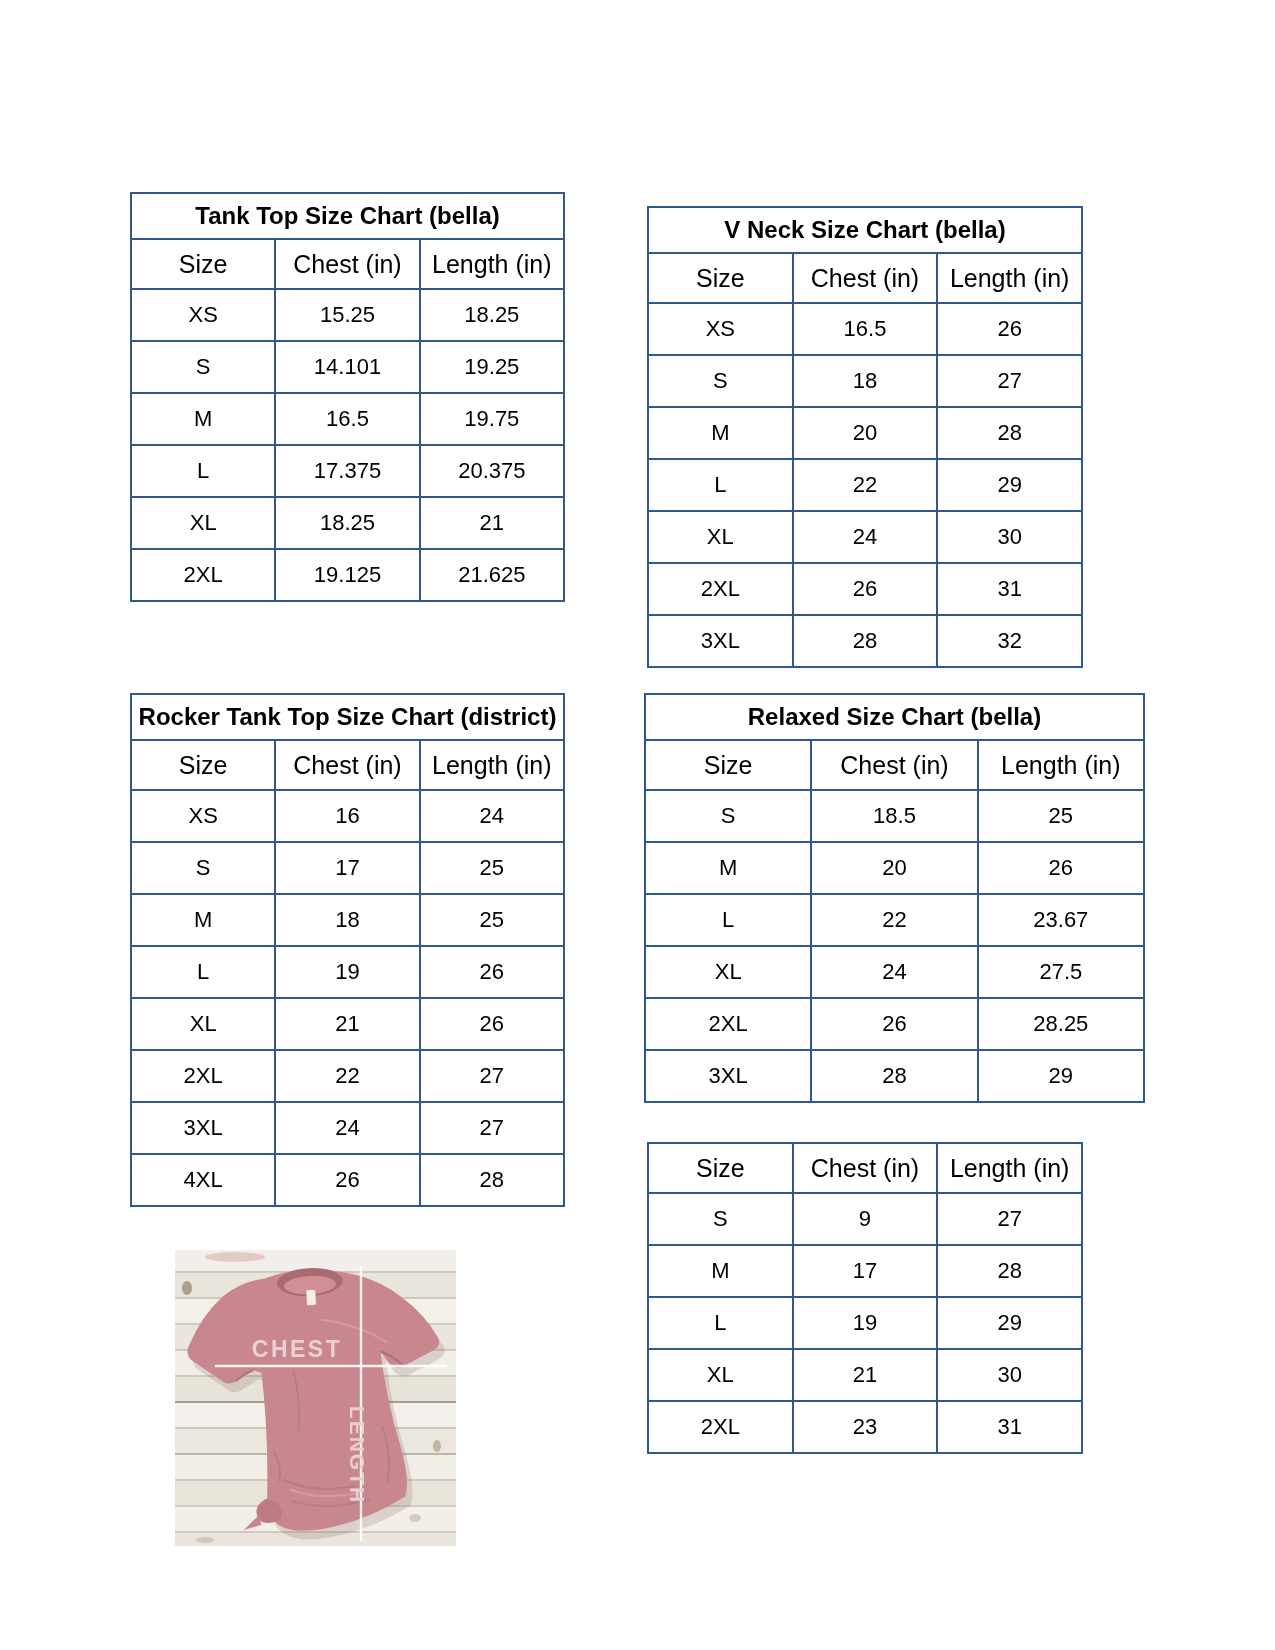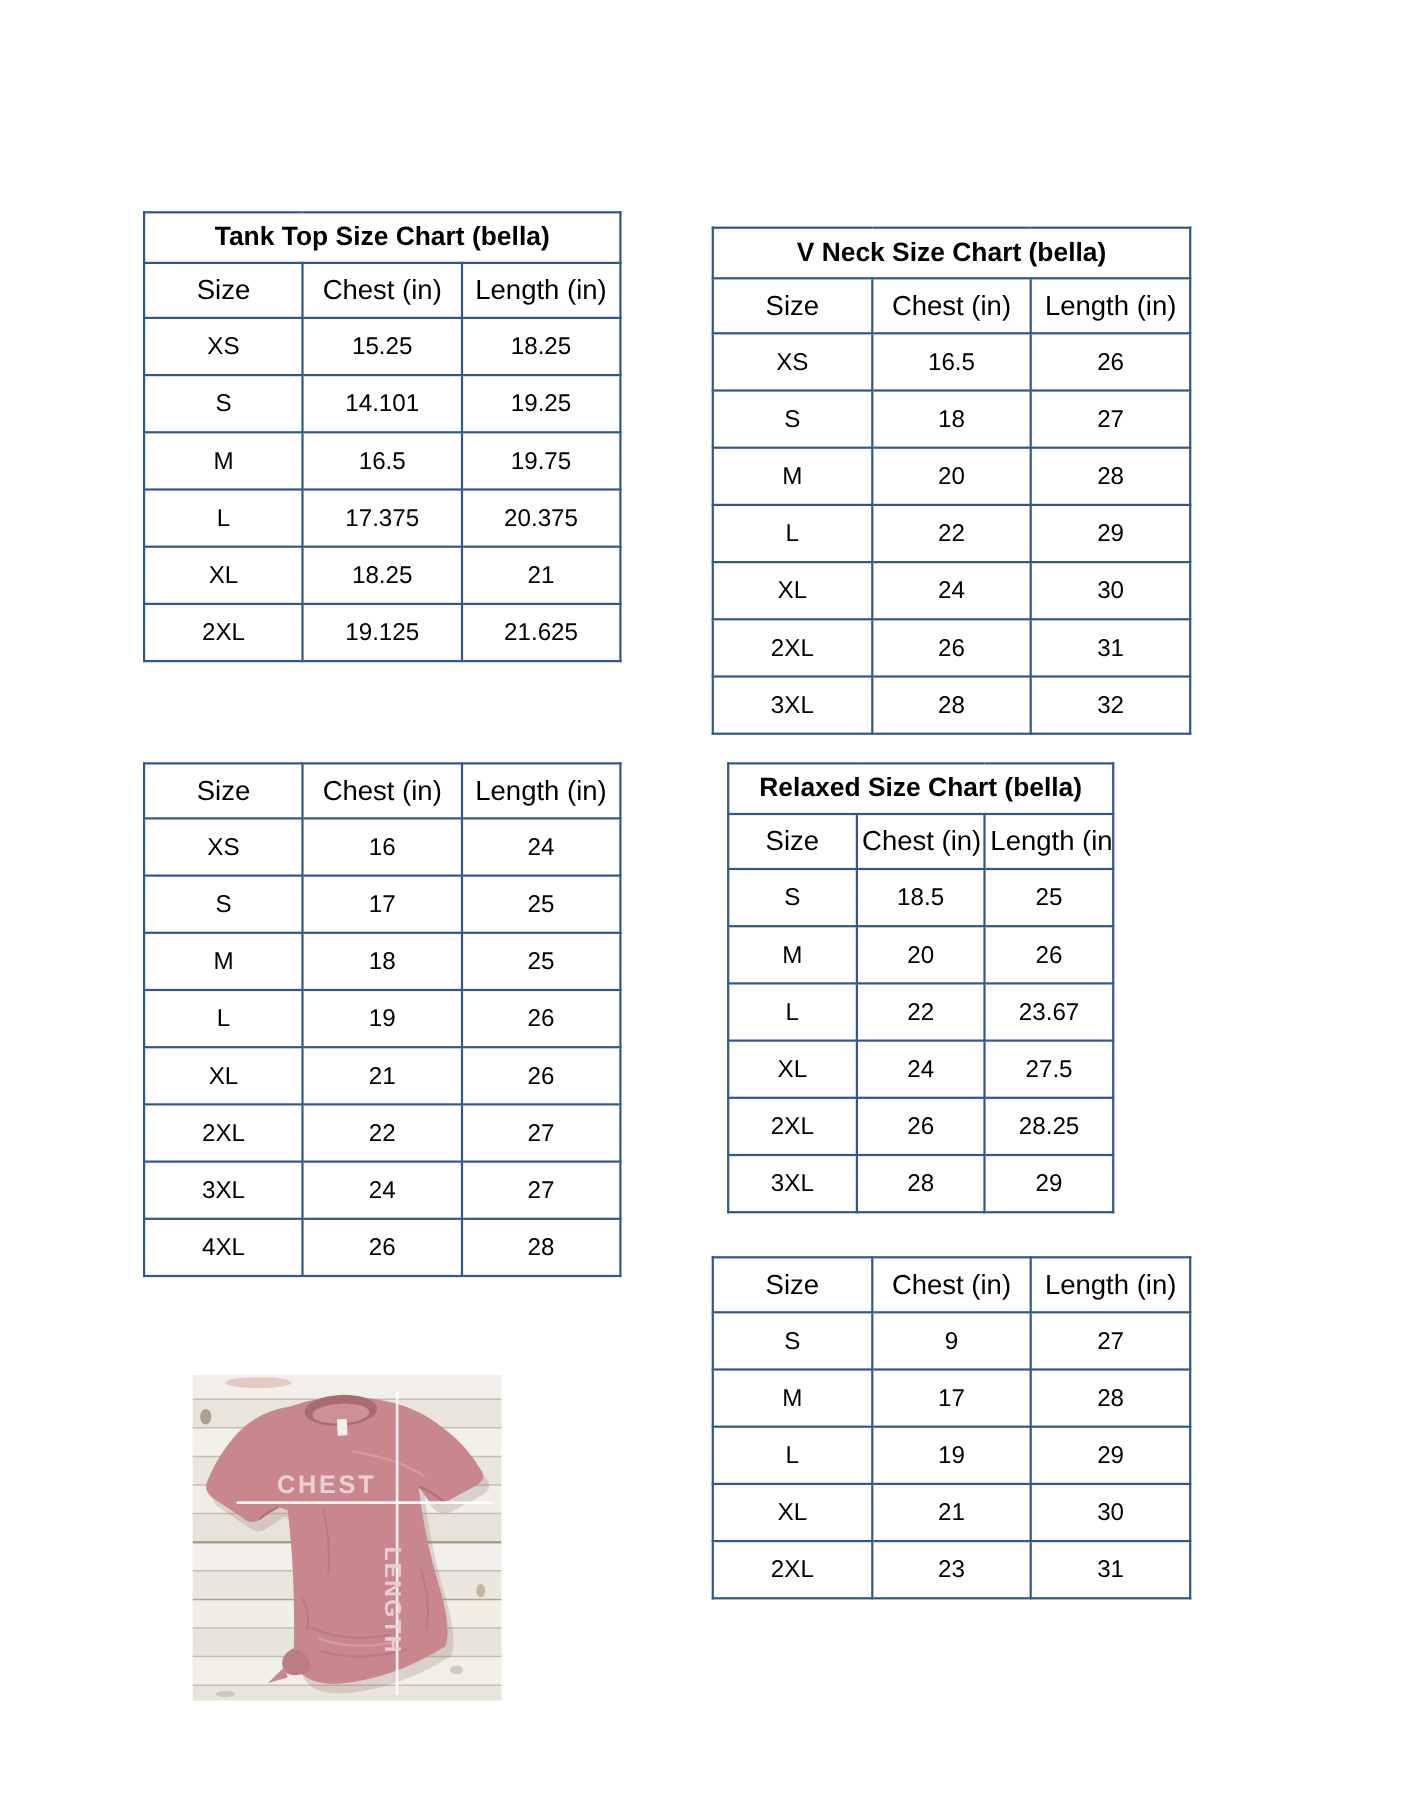--- a/index.html
+++ b/index.html
@@ -152,20 +152,23 @@
             <td>32</td>
           </tr>
         </tbody>
     </table>
   </div>
 
   <div class="chart" style="left:130px;top:693px;width:435px">
     <table>
       <thead>
         <tr>
+            <th class="title" colspan="3">Rocker Tank Top Size Chart (district)</th>
+          </tr>
+        <tr>
             <th class="col-h">Size</th>
             <th class="col-h">Chest (in)</th>
             <th class="col-h">Length (in)</th>
           </tr>
       </thead>
       <tbody>
           <tr>
             <td>XS</td>
             <td>16</td>
             <td>24</td>
@@ -202,21 +205,21 @@
           </tr>
           <tr>
             <td>4XL</td>
             <td>26</td>
             <td>28</td>
           </tr>
         </tbody>
     </table>
   </div>
 
-  <div class="chart" style="left:661px;top:693px;width:352px">
+  <div class="chart" style="left:644px;top:693px;width:501px">
     <table>
       <thead>
         <tr>
             <th class="title" colspan="3">Relaxed Size Chart (bella)</th>
           </tr>
         <tr>
             <th class="col-h">Size</th>
             <th class="col-h">Chest (in)</th>
             <th class="col-h">Length (in)</th>
           </tr>

